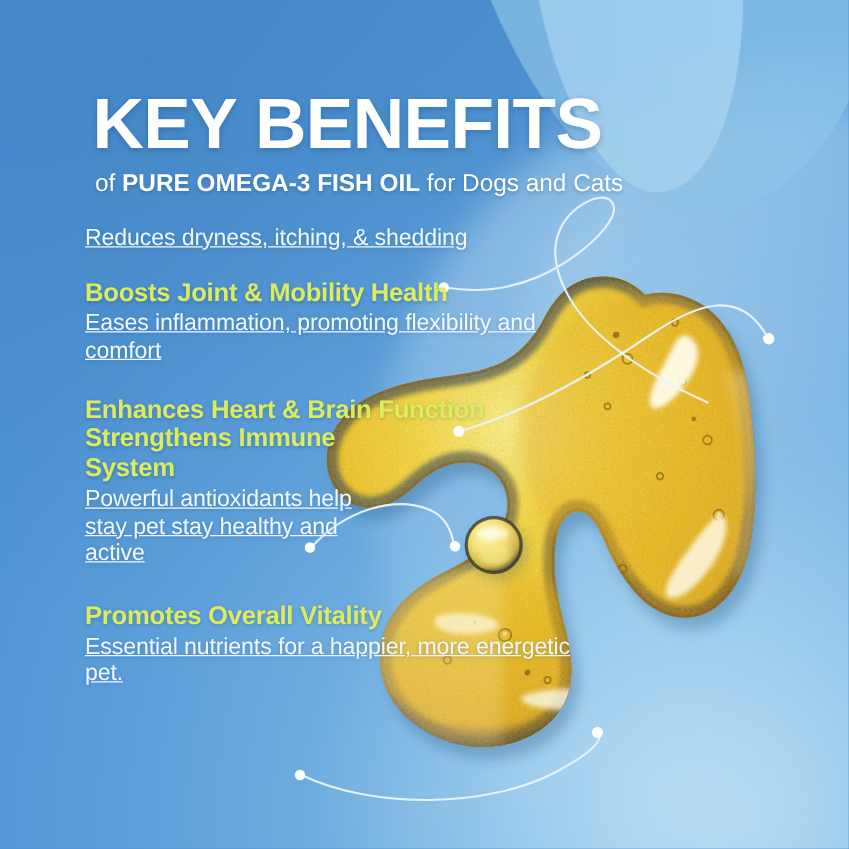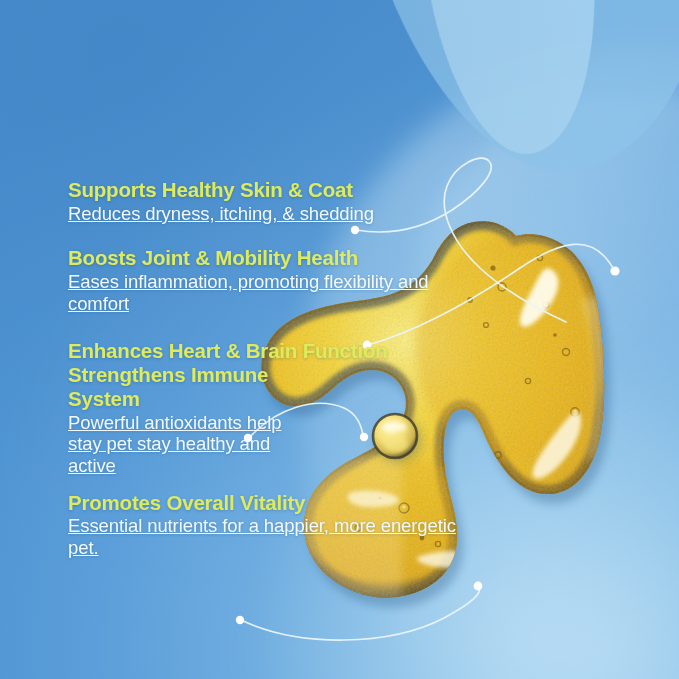--- a/index.html
+++ b/index.html
@@ -99,21 +99,21 @@
   .benefit-desc{
     font-size:18.5px; font-weight:normal; color:#f2f9fe;
     line-height:1.17; letter-spacing:-0.1px;
     text-shadow:0 1px 3px rgba(16,62,112,.26);
     margin-top:1px;
     text-decoration:underline;
   }
   #benefit-item-0{ margin-bottom:22px; }
   #benefit-item-1{ margin-bottom:25px; }
   #benefit-item-2{ }
-  #benefit-item-3{ margin-bottom:14px; }
+  #benefit-item-3{ margin-bottom:28px; }
   #benefit-item-3 .benefit-title{ width:250px; }
   #benefit-item-3 .benefit-desc{ width:250px; }
 </style>
 </head>
 <body>
 
 <div id="bg-root">
   <div class="bg-swoosh" id="swoosh-sweep"></div>
   <div class="bg-swoosh" id="swoosh-band"></div>
   <div class="bg-swoosh" id="swoosh-wedge"></div>
@@ -302,26 +302,27 @@
     <path class="conn-path" d="M 241 620
       C 300 648, 390 646, 444 618
       C 472 603, 484 592, 478 586"></path>
     <circle class="conn-dot" cx="240" cy="620" r="4.2"></circle>
     <circle class="conn-dot" cx="478" cy="586" r="4.4"></circle>
   </g>
 </svg>
 
 <div id="content">
 
-
+  <h1 id="page-title">KEY BENEFITS</h1>
+
+  <div id="page-subtitle"><span class="sub-light">of </span><span class="sub-strong">PURE OMEGA-3 FISH OIL</span><span class="sub-light"> for Dogs and Cats</span></div>
 
   <div id="benefit-list">
 
     <div class="benefit-item" id="benefit-item-0">
-      <div class="benefit-title">Supports Healthy Skin &amp; Coat</div>
       <div class="benefit-desc">Reduces dryness, itching, &amp; shedding</div>
     </div>
 
     <div class="benefit-item" id="benefit-item-1">
       <div class="benefit-title">Boosts Joint &amp; Mobility Health</div>
       <div class="benefit-desc">Eases inflammation, promoting flexibility and comfort</div>
     </div>
 
     <div class="benefit-item" id="benefit-item-2">
       <div class="benefit-title">Enhances Heart &amp; Brain Function</div>

